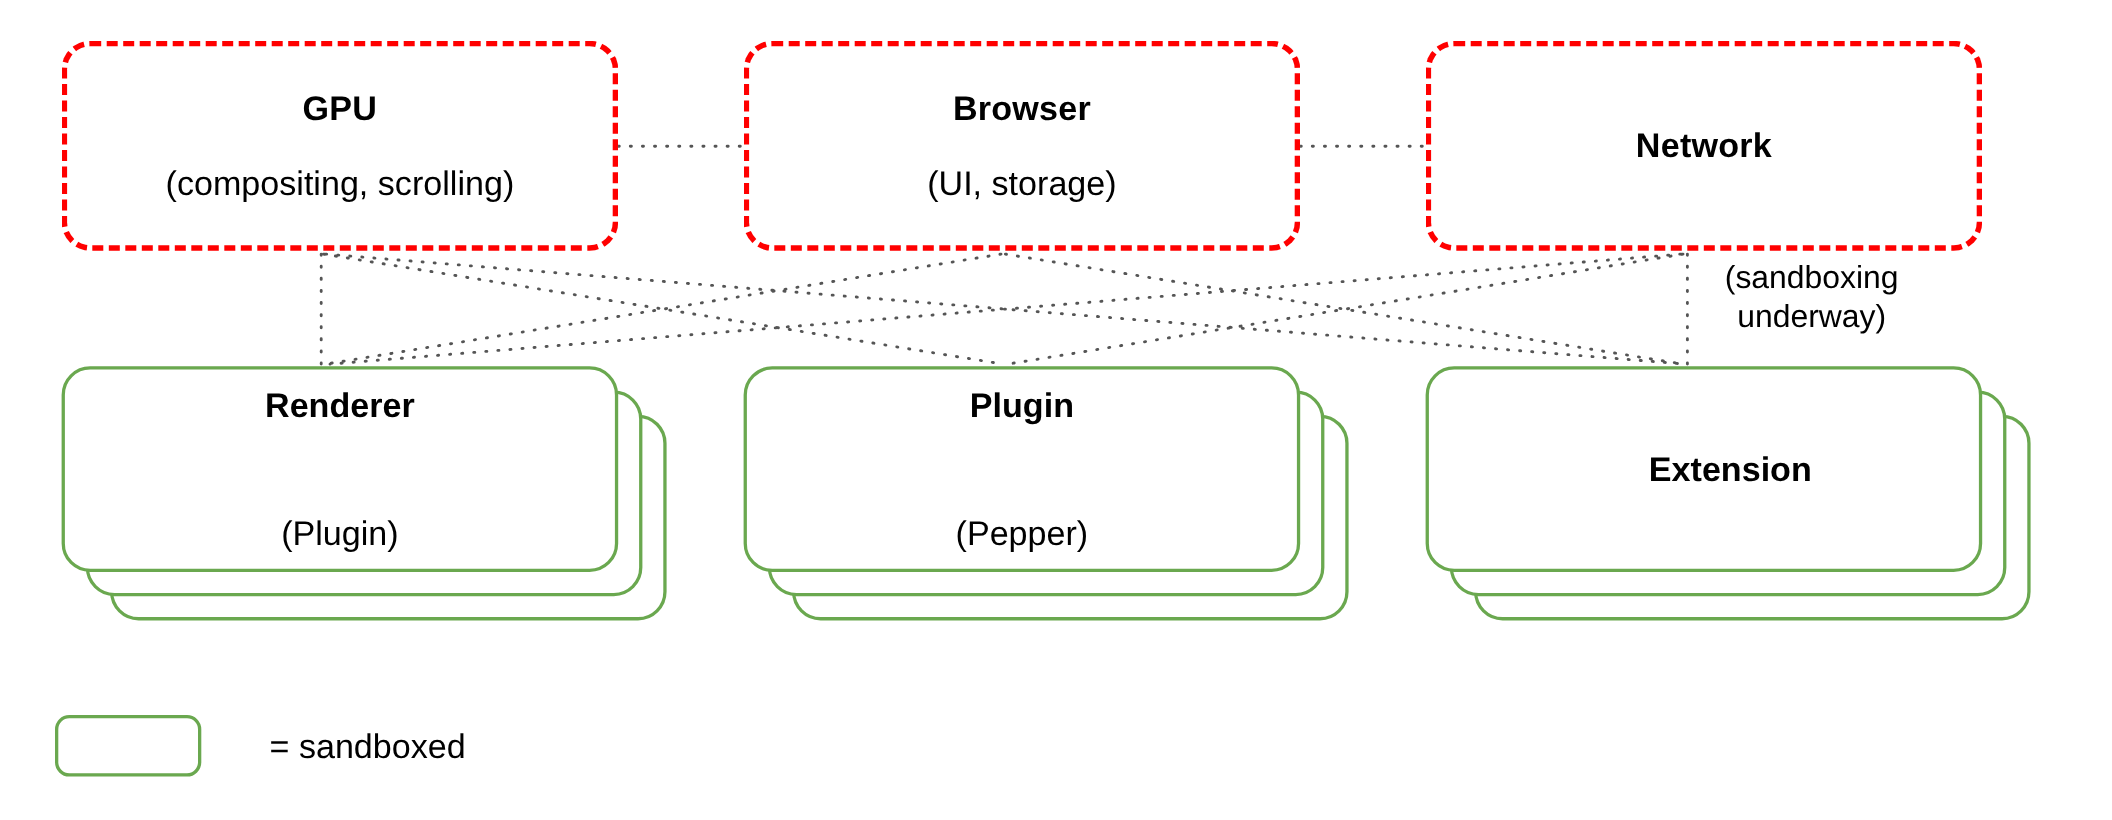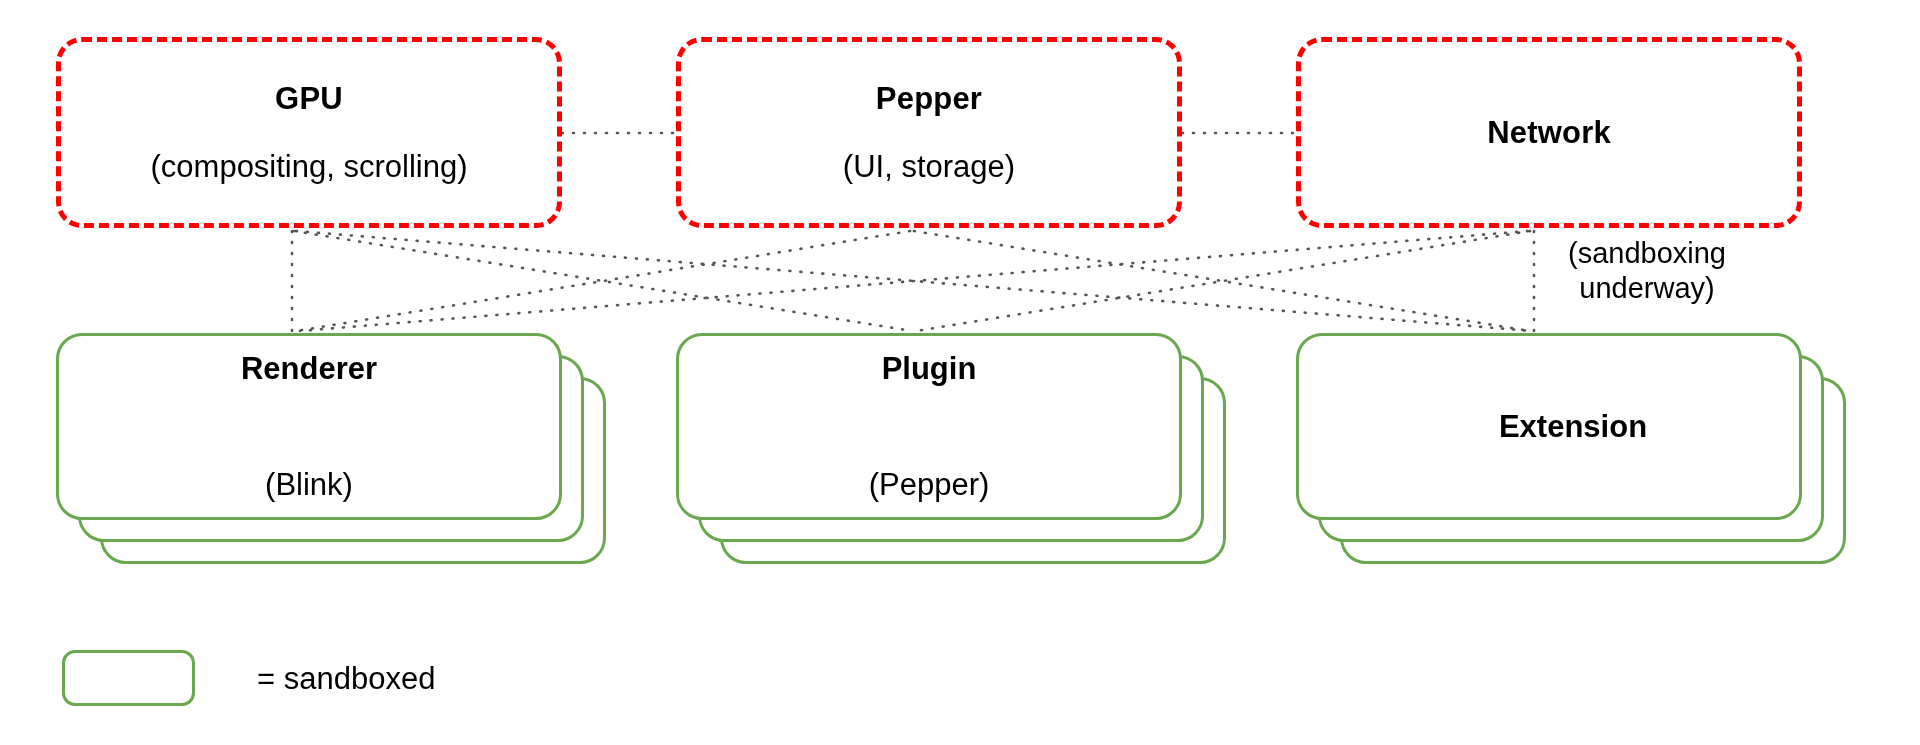--- a/index.html
+++ b/index.html
@@ -137,56 +137,56 @@
       <line x1="1534" y1="231" x2="1534" y2="331"></line>
     </g>
   </svg>
 
   <div class="proc unsandboxed" style="left:56px;top:37px;width:506px;height:191px;">
     <div class="title">GPU</div>
     <div class="subtitle">(compositing, scrolling)</div>
   </div>
 
   <div class="proc unsandboxed" style="left:676px;top:37px;width:506px;height:191px;">
-    <div class="title">Pepper</div>
+    <div class="title">Browser</div>
     <div class="subtitle">(UI, storage)</div>
   </div>
 
   <div class="proc unsandboxed" style="left:1296px;top:37px;width:506px;height:191px;justify-content:center;">
     <div class="title">Network</div>
   </div>
 
   <div class="sidenote" style="left:1517px;top:236px;width:260px;">(sandboxing
 underway)</div>
 
   <div class="stack" style="left:56px;top:333px;width:580px;height:231px;">
     <div class="card back2" style="width:506px;height:187px;"></div>
     <div class="card back1" style="width:506px;height:187px;"></div>
     <div class="card front" style="width:506px;height:187px;">
       <div class="title">Renderer</div>
-      <div class="subtitle">(Blink)</div>
+      <div class="subtitle">(Plugin)</div>
     </div>
   </div>
 
   <div class="stack" style="left:676px;top:333px;width:580px;height:231px;">
     <div class="card back2" style="width:506px;height:187px;"></div>
     <div class="card back1" style="width:506px;height:187px;"></div>
     <div class="card front" style="width:506px;height:187px;">
       <div class="title">Plugin</div>
       <div class="subtitle">(Pepper)</div>
     </div>
   </div>
 
   <div class="stack" style="left:1296px;top:333px;width:580px;height:231px;">
     <div class="card back2" style="width:506px;height:187px;"></div>
     <div class="card back1" style="width:506px;height:187px;"></div>
     <div class="card front" style="width:506px;height:187px;padding-left:48px;">
       <div class="title">Extension</div>
     </div>
   </div>
 
-  <div class="legend-item" style="left:62px;top:650px;justify-content:center;">
+  <div class="legend-item" style="left:50px;top:650px;justify-content:center;">
     <div class="legend-swatch green"></div>
     <div class="legend-label" style="margin-left:62px;">= sandboxed</div>
   </div>
 
 
 </div>
 
 </body></html>

